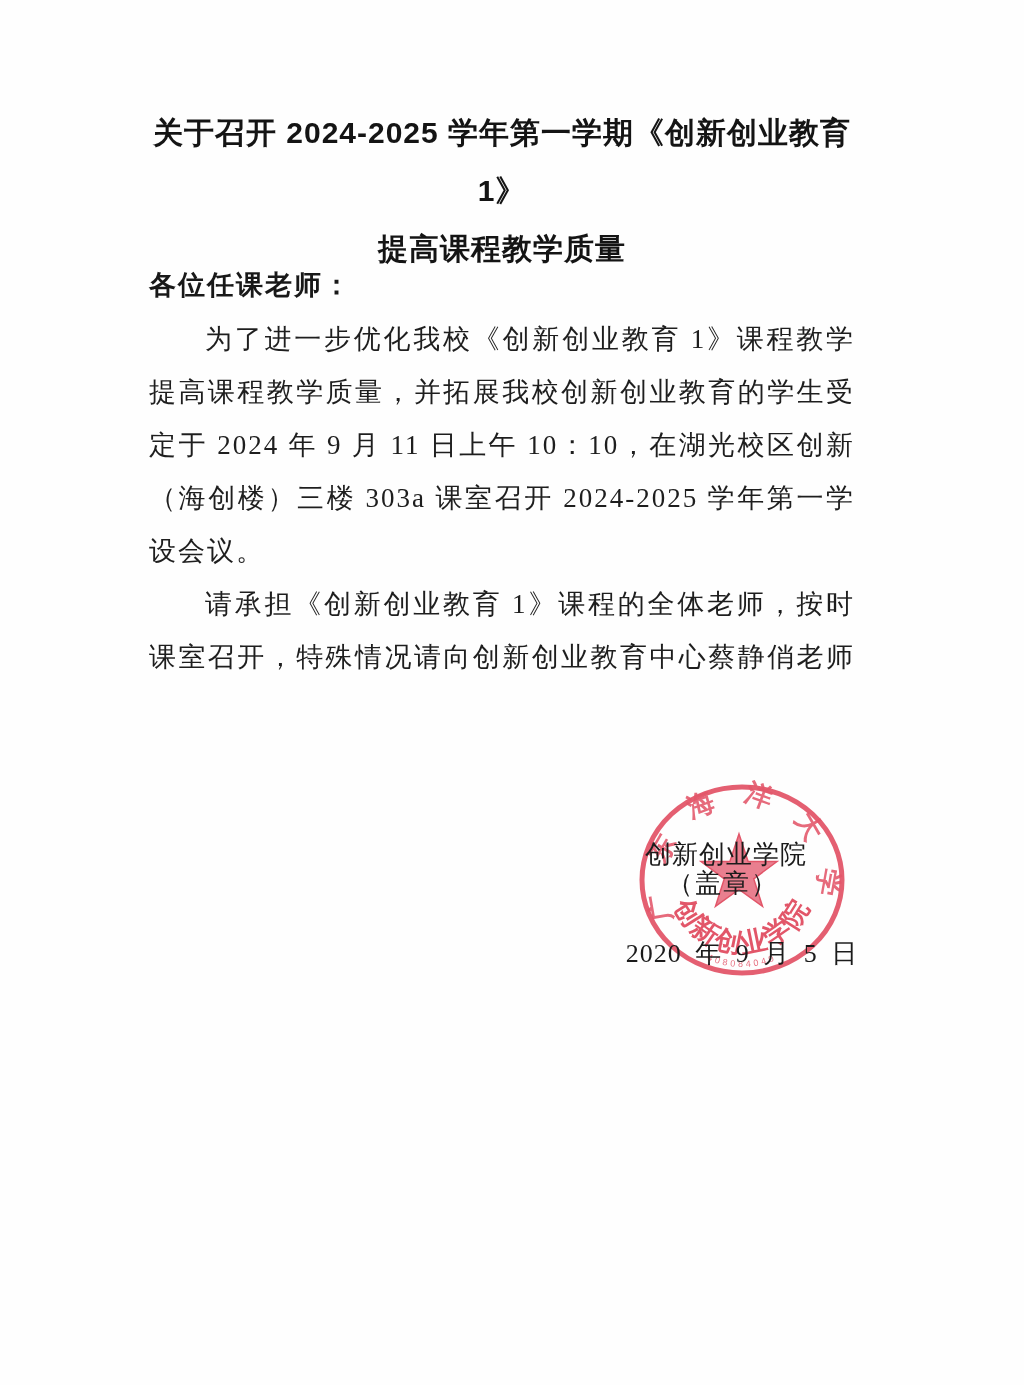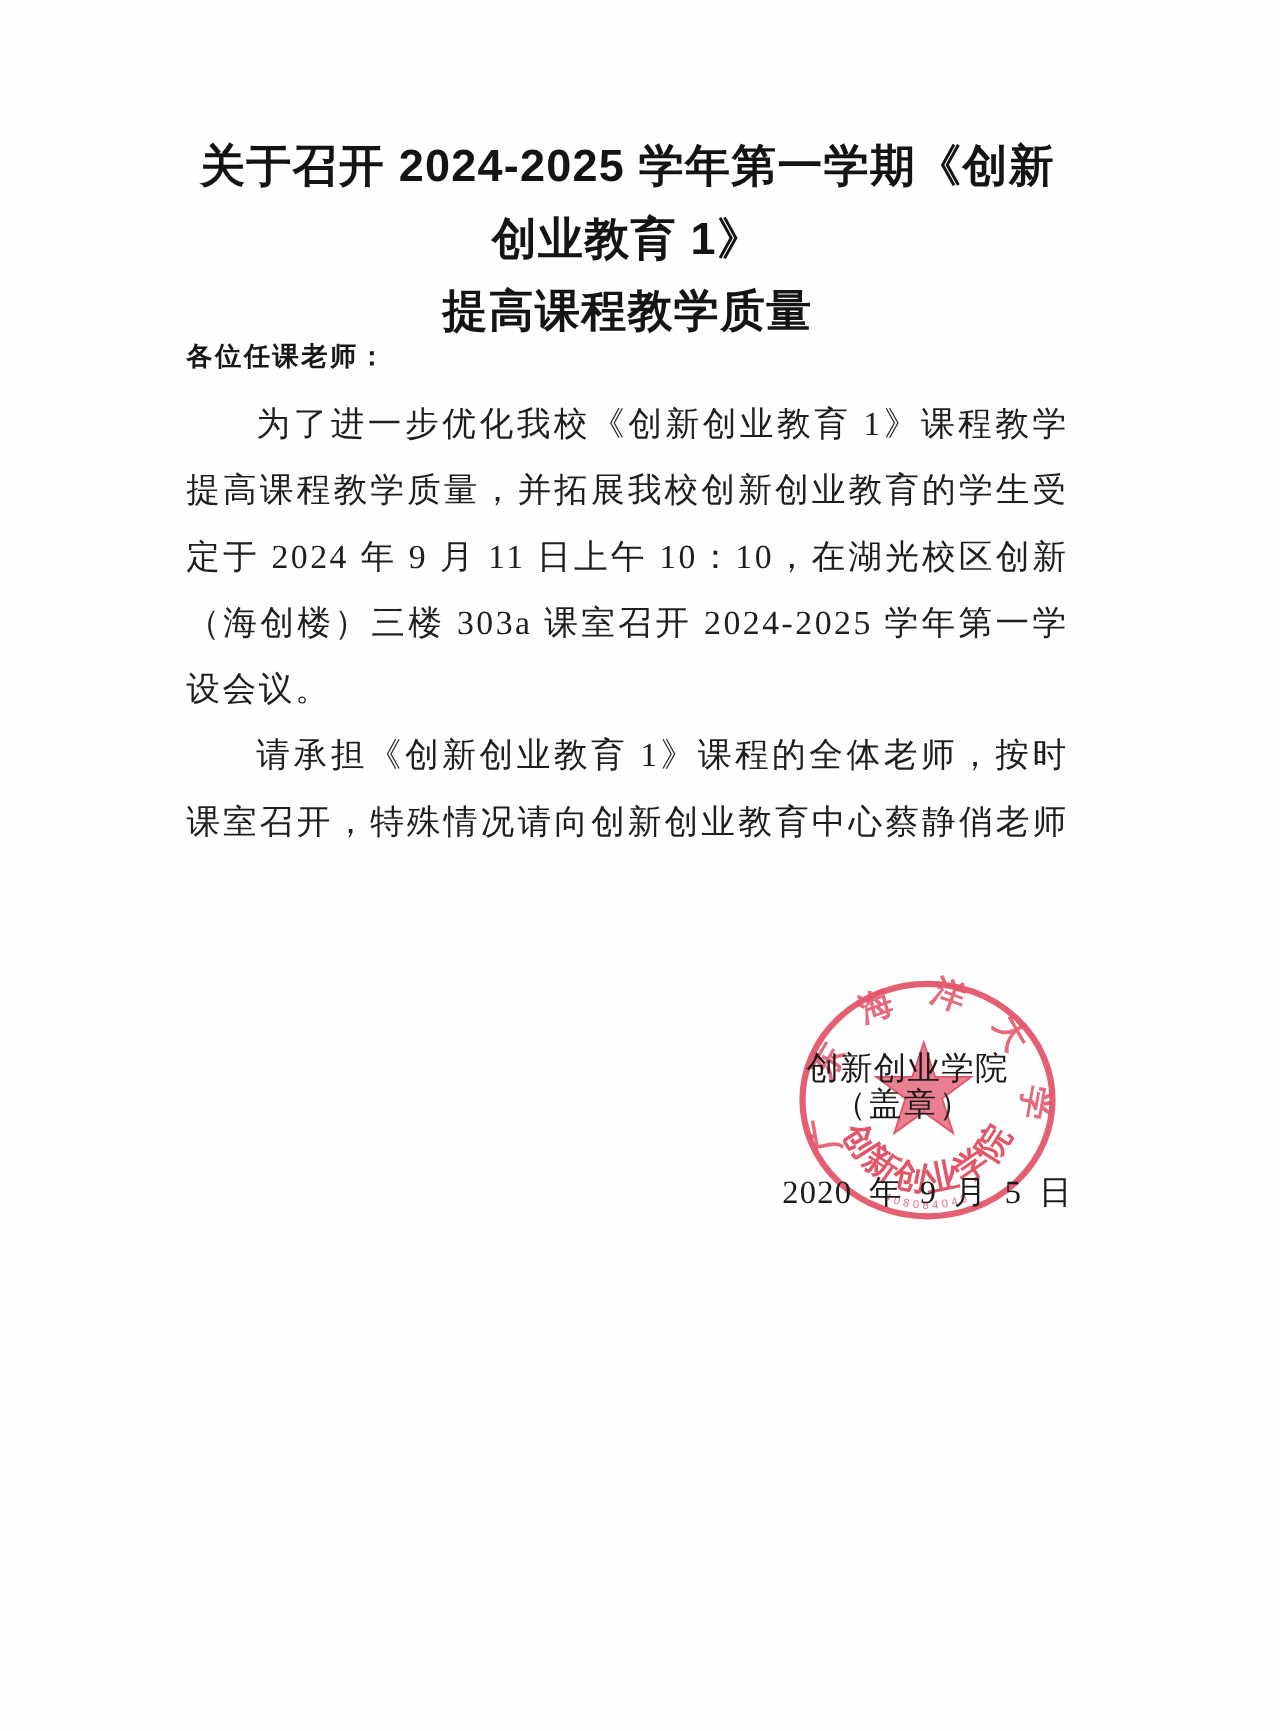--- a/index.html
+++ b/index.html
@@ -19,34 +19,34 @@
   }
 
   
   .doc-title {
     position: absolute;
     top: 104px; left: 148px;
     width: 708px;
     text-align: center;
     font-family: "Liberation Sans", sans-serif;
     font-weight: 700;
-    font-size: 36px;
+    font-size: 30px;
     line-height: 58px;
     color: #141414;
     letter-spacing: 1px;
   }
   .doc-title .title-line { display: block; }
 
   
   .salutation {
     position: absolute;
     top: 259px; left: 149px;
     width: 706px;
     height: 53px; line-height: 53px;
-    font-size: 21px;
+    font-size: 27px;
     font-weight: 700;
     letter-spacing: 2px;
     color: #181818;
   }
   .body-text {
     position: absolute;
     top: 313px; left: 149px;
     width: 706px;
     font-size: 27px;
     color: #1e1e1e;

